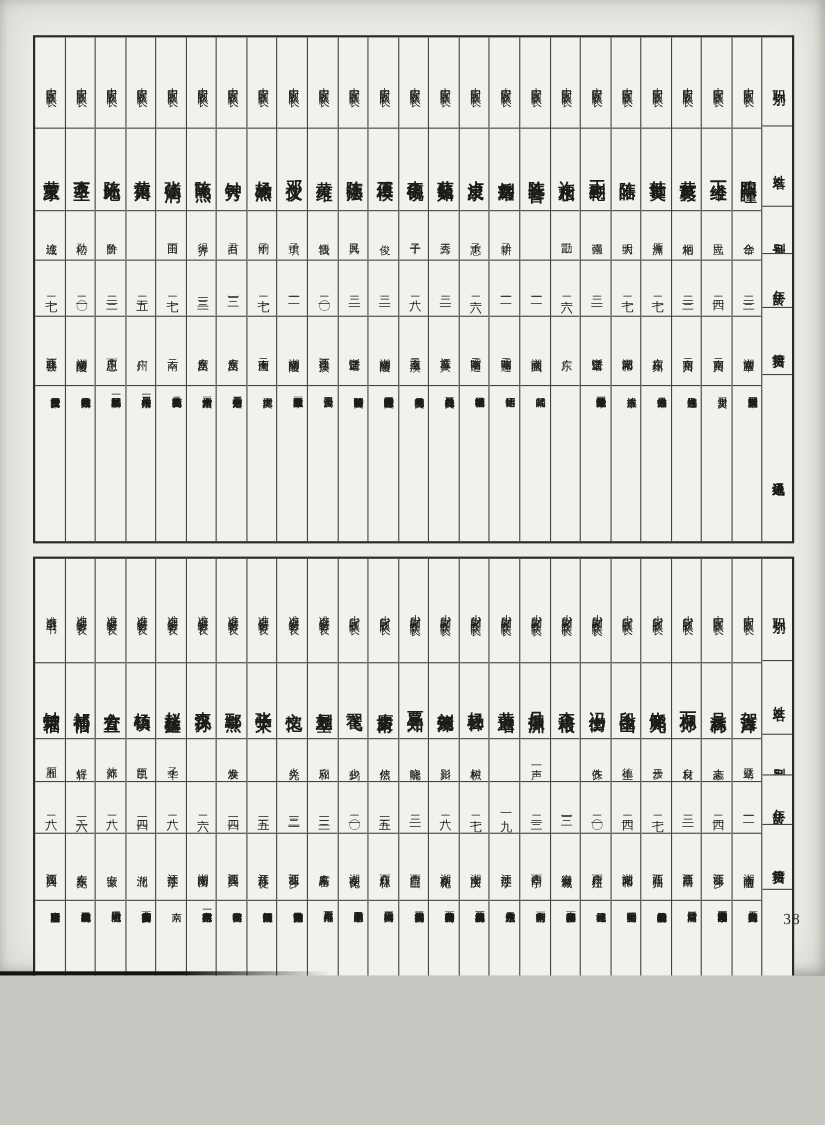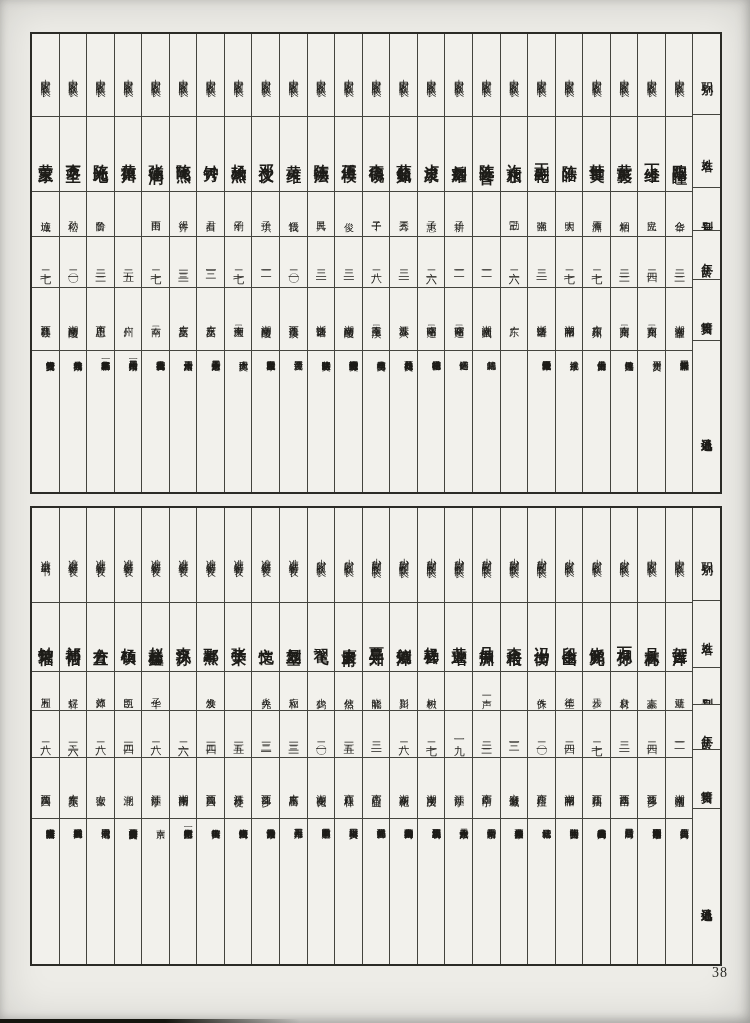--- a/index.html
+++ b/index.html
@@ -1,17 +1,17 @@
 <!DOCTYPE html>
 <html><head>
 <meta charset="utf-8">
 <style>
   html,body{margin:0;padding:0;background:#c8c8c3;}
   .page{
-    position:relative;width:750px;height:1023px;margin:0 auto;
+    position:relative;width:750px;height:887px;margin:0 auto;
     background:#edece7;
     font-family:"Liberation Serif", serif;
     box-shadow:inset 0 0 45px rgba(0,0,0,.14), inset -5px 0 12px rgba(0,0,0,.10), inset 0 -4px 10px rgba(0,0,0,.18);
     overflow:hidden;
   }
   .page::after{ 
     content:"";position:absolute;left:0;bottom:0;width:300px;height:4px;
     background:linear-gradient(to right,#15150f 0,#15150f 55%,transparent 100%);
   }
   .sheet-table{

